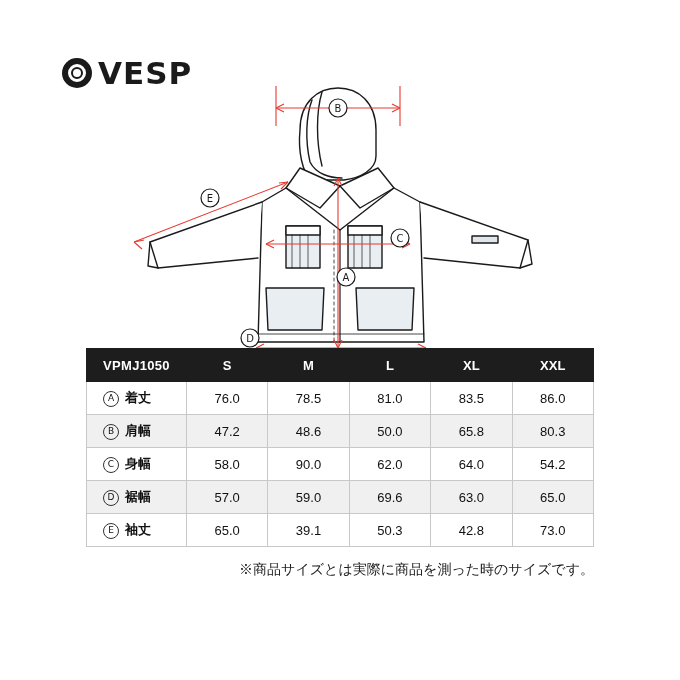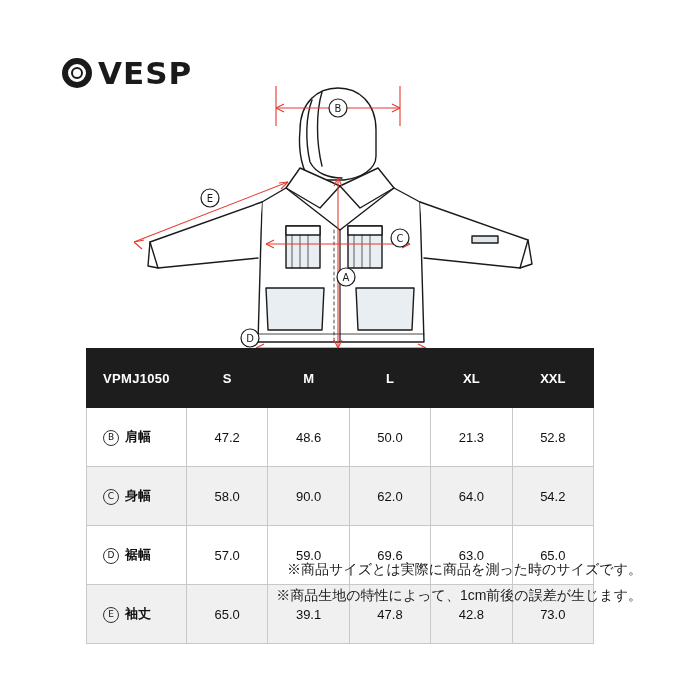--- a/index.html
+++ b/index.html
@@ -84,21 +84,21 @@
     top: 348px;
     width: 508px;
     border-collapse: collapse;
     font-size: 13px;
   }
   .size-table th,
   .size-table td {
     border: 1px solid #c8c8c8;
     text-align: center;
     height: 32px;
-    padding: 13px;
+    padding: 0;
   }
   .size-table thead th {
     background: #1d1d1d;
     color: #ffffff;
     font-weight: bold;
     border: 1px solid #1d1d1d;
     font-size: 13px;
   }
   .size-table thead th.model {
     font-size: 13px;
@@ -137,21 +137,21 @@
   colgroup col.c0 { width: 100px; }
   colgroup col.cx { width: 81.6px; }
 
   
   .notes {
     position: absolute;
     left: 0;
     top: 556px;
     width: 680px;
     text-align: right;
-    padding-right: 38px;
+    padding-right: 86px;
     box-sizing: border-box;
     font-size: 14px;
     line-height: 26px;
     color: #1a1a1a;
   }
   .notes div { white-space: nowrap; }
 </style>
 </head>
 <body>
 
@@ -251,26 +251,34 @@
         <th class="model">VPMJ1050</th>
         <th>S</th>
         <th>M</th>
         <th>L</th>
         <th>XL</th>
         <th>XXL</th>
       </tr>
     </thead>
     <tbody>
       <tr>
+        <td class="rowlabel"><span class="circ">A</span><span>着丈</span></td>
+        <td class="val">76.0</td>
+        <td class="val">78.5</td>
+        <td class="val">81.0</td>
+        <td class="val">83.5</td>
+        <td class="val">86.0</td>
+      </tr>
+      <tr>
         <td class="rowlabel"><span class="circ">B</span><span>肩幅</span></td>
         <td class="val">47.2</td>
         <td class="val">48.6</td>
         <td class="val">50.0</td>
-        <td class="val">21.3</td>
-        <td class="val">52.8</td>
+        <td class="val">65.8</td>
+        <td class="val">80.3</td>
       </tr>
       <tr>
         <td class="rowlabel"><span class="circ">C</span><span>身幅</span></td>
         <td class="val">58.0</td>
         <td class="val">90.0</td>
         <td class="val">62.0</td>
         <td class="val">64.0</td>
         <td class="val">54.2</td>
       </tr>
       <tr>
@@ -278,25 +286,24 @@
         <td class="val">57.0</td>
         <td class="val">59.0</td>
         <td class="val">69.6</td>
         <td class="val">63.0</td>
         <td class="val">65.0</td>
       </tr>
       <tr>
         <td class="rowlabel"><span class="circ">E</span><span>袖丈</span></td>
         <td class="val">65.0</td>
         <td class="val">39.1</td>
-        <td class="val">47.8</td>
+        <td class="val">50.3</td>
         <td class="val">42.8</td>
         <td class="val">73.0</td>
       </tr>
     </tbody>
   </table>
 
   <div class="notes">
     <div>※商品サイズとは実際に商品を測った時のサイズです。</div>
-    <div>※商品生地の特性によって、1cm前後の誤差が生じます。</div>
   </div>
 
 </div>
 
 </body></html>

